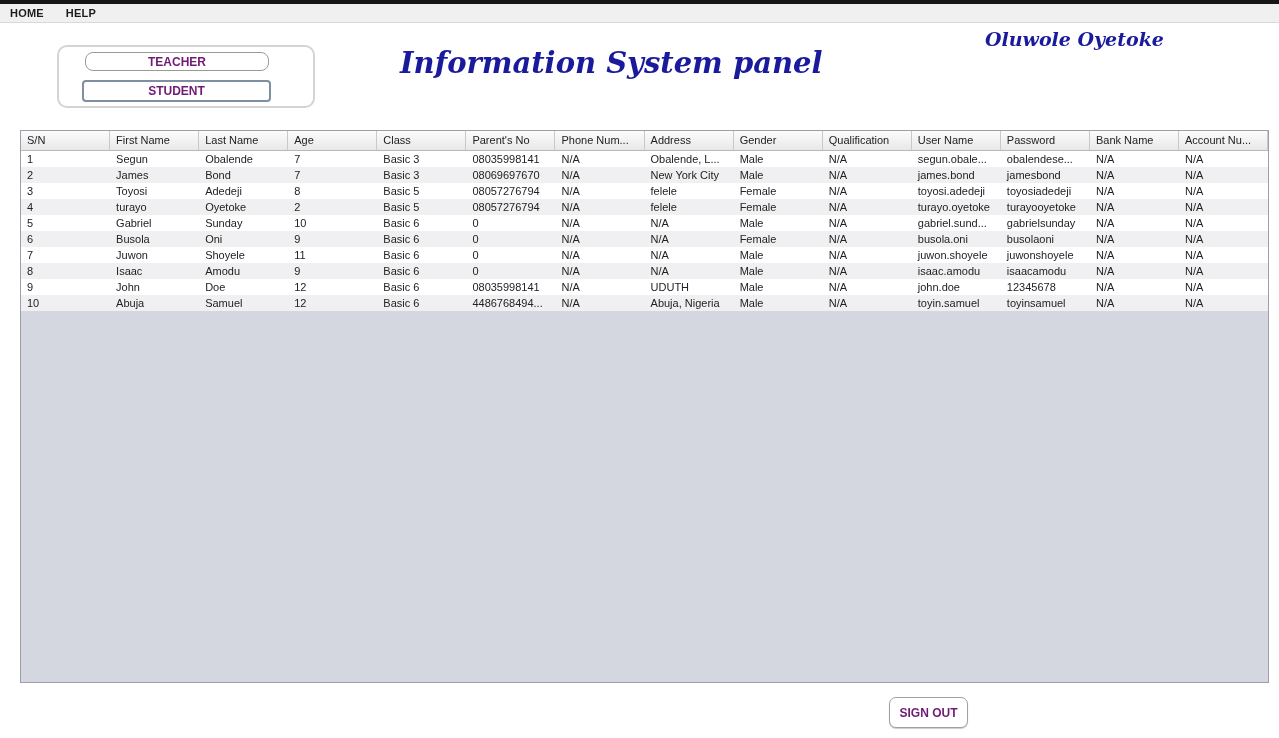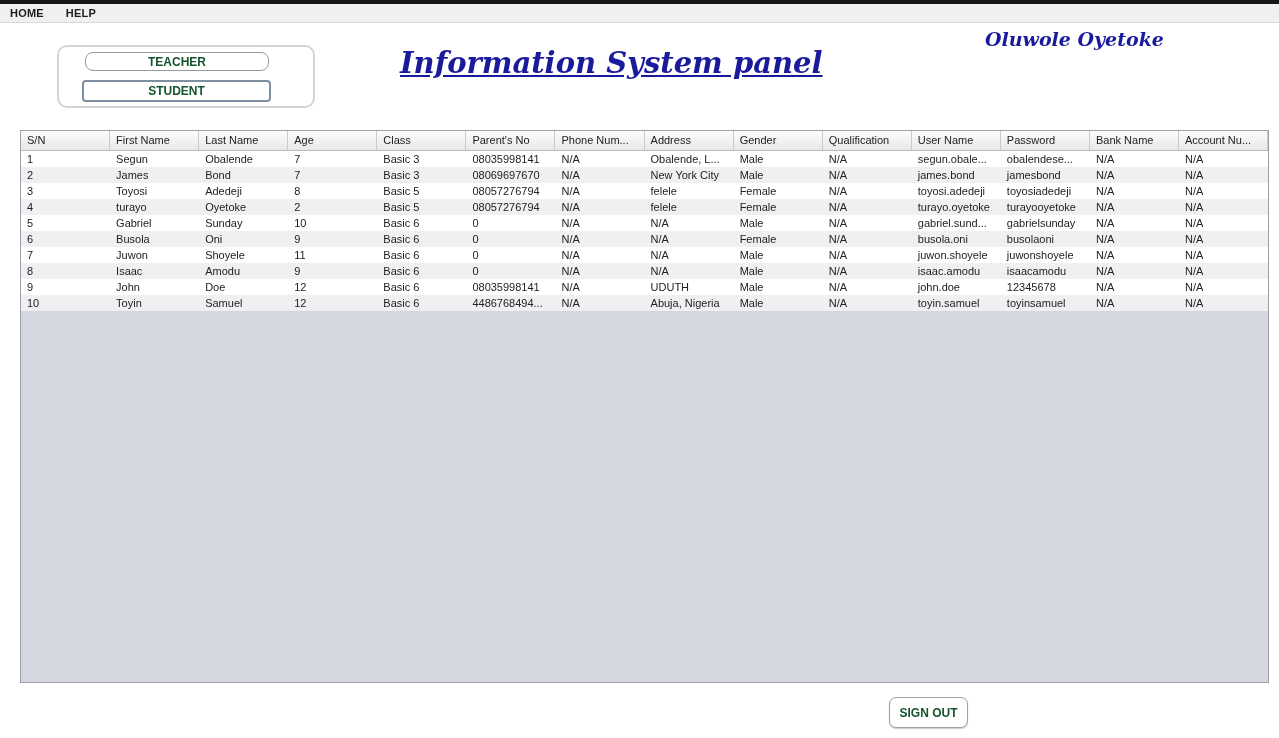--- a/index.html
+++ b/index.html
@@ -29,39 +29,39 @@
   
   .choose-label {
     position:absolute; left:60px; top:30px;
     font-size:12px; font-weight:bold; color:#000;margin-top:33px;
   }
   .choose-panel {
     position:absolute; left:57px; top:45px; width:258px; height:63px;
     border:2px solid #d4d4d4; border-radius:10px; background:#fff;
   }
   .btn {
-    background:#fff; color:#14532d; font-weight:bold;
+    background:#fff; color:#701a75; font-weight:bold;
     font-family:"Liberation Sans", sans-serif;
     display:flex; align-items:center; justify-content:center;
     cursor:pointer;
   }
   .teacher-btn {
     position:absolute; left:85px; top:52px; width:184px; height:19px;
     border:1px solid #9a9a9a; border-radius:8px; font-size:12px;
   }
   .student-btn {
     position:absolute; left:82px; top:80px; width:189px; height:22px;
     border:2px solid #7d8fa0; border-radius:4px; font-size:12px;
   }
 
   
   .page-title {
     position:absolute; left:400px; top:46px; width:370px; height:42px;
     font-family:"DejaVu Serif", serif; font-style:italic; font-weight:bold;
-    font-size:29px; color:#1a1a9c; text-align:center; white-space:nowrap;text-decoration:underline;
+    font-size:29px; color:#1a1a9c; text-align:center; white-space:nowrap;
   }
   .user-name {
     position:absolute; left:985px; top:28px; width:160px;
     font-family:"DejaVu Serif", serif; font-style:italic; font-weight:bold;
     font-size:19px; color:#1a1a9c; white-space:nowrap;
   }
   .view-profile-btn {
     position:absolute; left:1101px; top:95px; width:168px; height:23px;
     border:1px solid #a8a8a8; border-radius:7px; font-size:12px;
     box-shadow:0 1px 1px rgba(0,0,0,0.25);
@@ -280,21 +280,21 @@
           <div class="td">UDUTH</div>
           <div class="td">Male</div>
           <div class="td">N/A</div>
           <div class="td">john.doe</div>
           <div class="td">12345678</div>
           <div class="td">N/A</div>
           <div class="td">N/A</div>
         </div>
         <div class="tr alt">
           <div class="td">10</div>
-          <div class="td">Toyin</div>
+          <div class="td">Abuja</div>
           <div class="td">Samuel</div>
           <div class="td">12</div>
           <div class="td">Basic 6</div>
           <div class="td">4486768494...</div>
           <div class="td">N/A</div>
           <div class="td">Abuja, Nigeria</div>
           <div class="td">Male</div>
           <div class="td">N/A</div>
           <div class="td">toyin.samuel</div>
           <div class="td">toyinsamuel</div>

